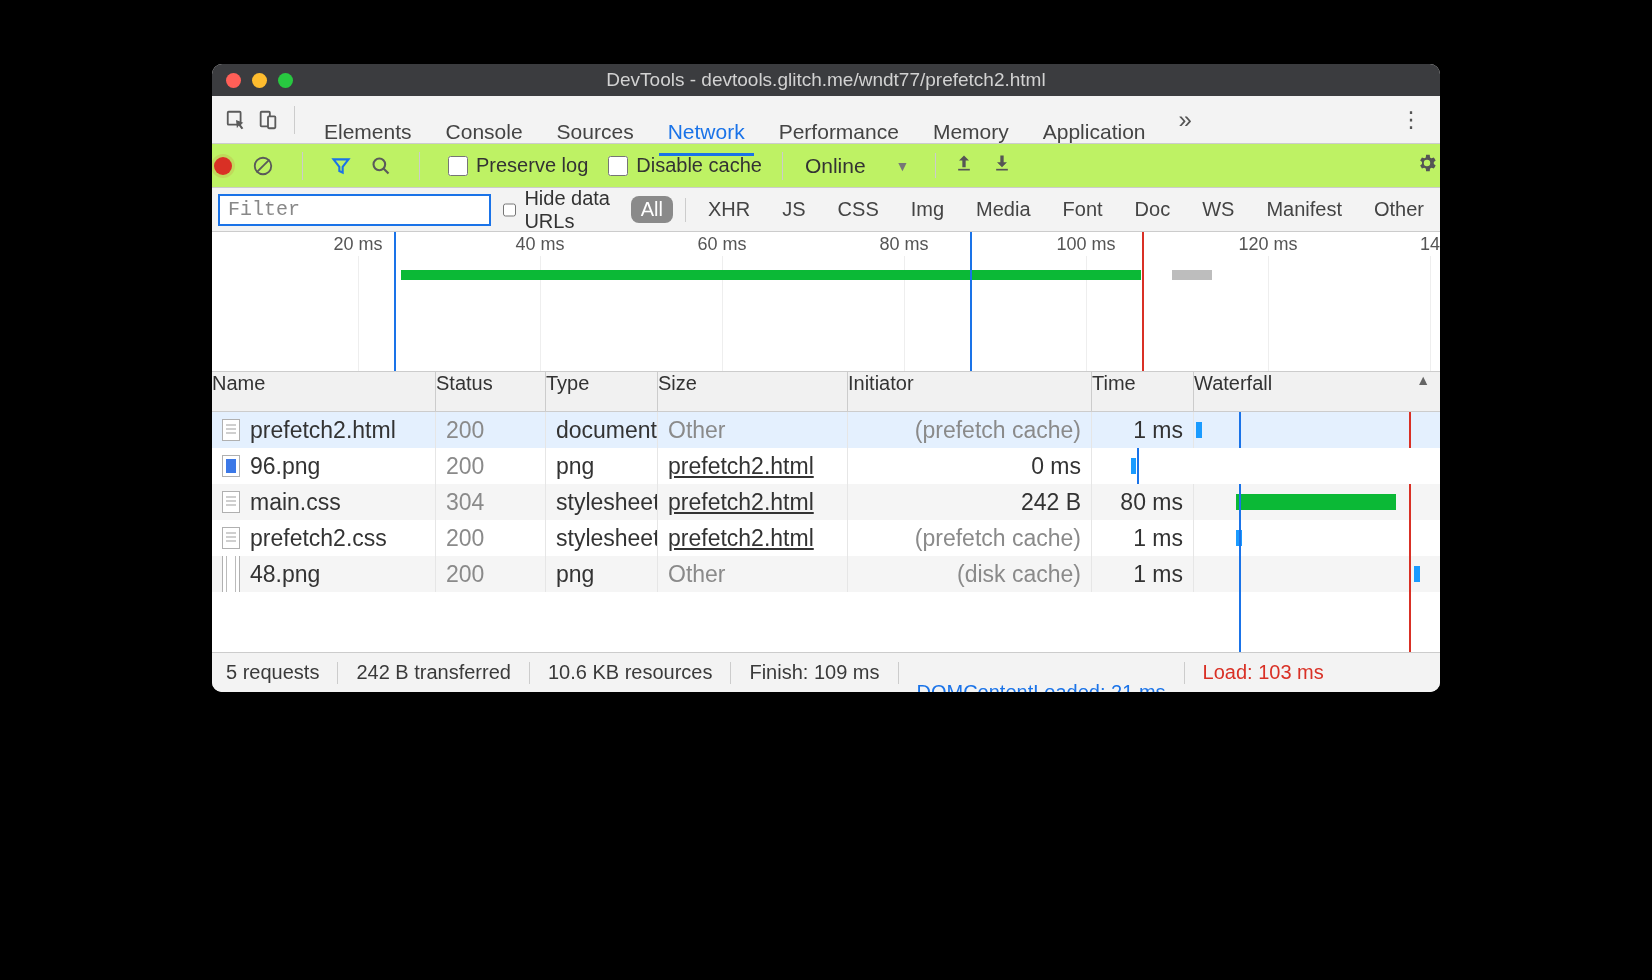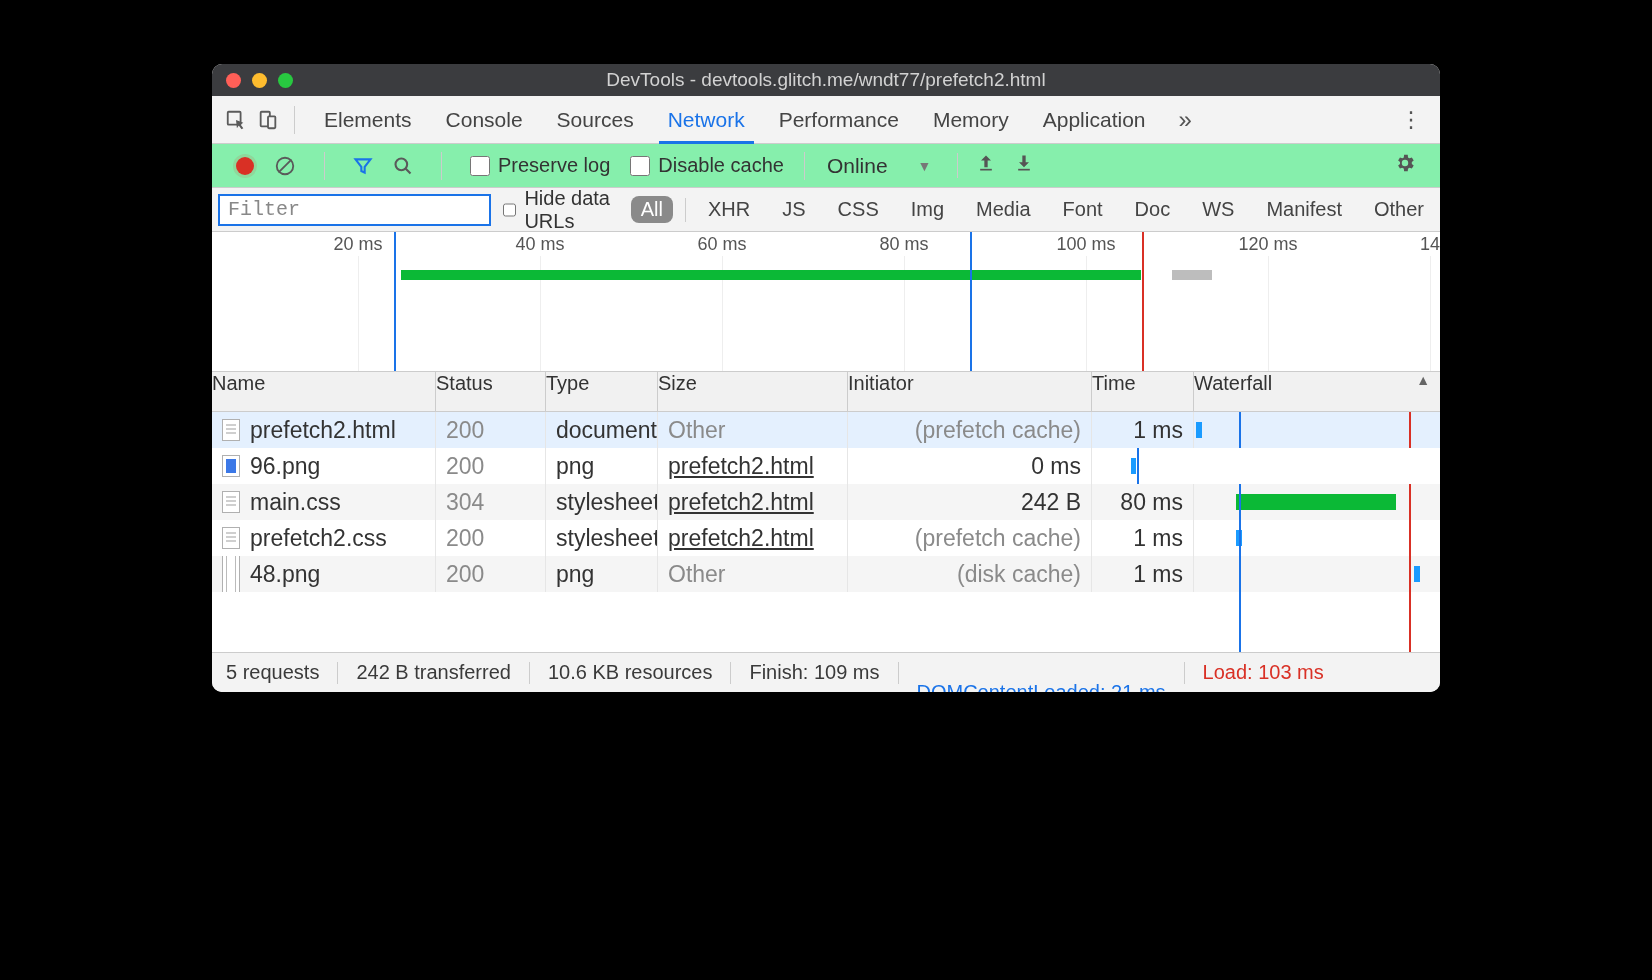--- a/index.html
+++ b/index.html
@@ -64,42 +64,43 @@
     color:#5a5a5a;
   }
   .tabsep { width:1px; height:28px; background:#ccc; margin:0 8px; }
   .main-tab {
     padding: 1px 17px;
     height: 100%;
     display:flex;align-items:center;
     color:#444;
     cursor:pointer;
     position:relative;
+    margin-top:12px;
   }
   .main-tab.active {
     color:#1a73e8;
   }
   .main-tab.active::after{
     content:"";
     position:absolute;
     left:8px; right:8px; bottom:-1px;
     height:3px; background:#1a73e8;
   }
   .tabs-row .spacer { flex:1; }
   .chevrons { font-size:24px; color:#555; padding:0 12px;}
   .vmenu { font-size:22px; color:#555; padding:0 8px;}
   
   .toolbar {
     height: 44px;
     border-bottom: 1px solid #ccc;
     display:flex;
     align-items:center;
     gap:20px;
-    padding:0 24px;
-    background:#86efac;
+    padding:0 2px;
+    background:#bef264;
   }
   .rec-dot {
     width:18px;height:18px;border-radius:50%;
     background:#d93025;
     box-shadow:0 0 0 3px rgba(217,48,37,.12);
   }
   .ban-icon svg,
   .funnel-icon svg,
   .search-icon svg { display:block; }
   .funnel-icon { color:#1a73e8; }

